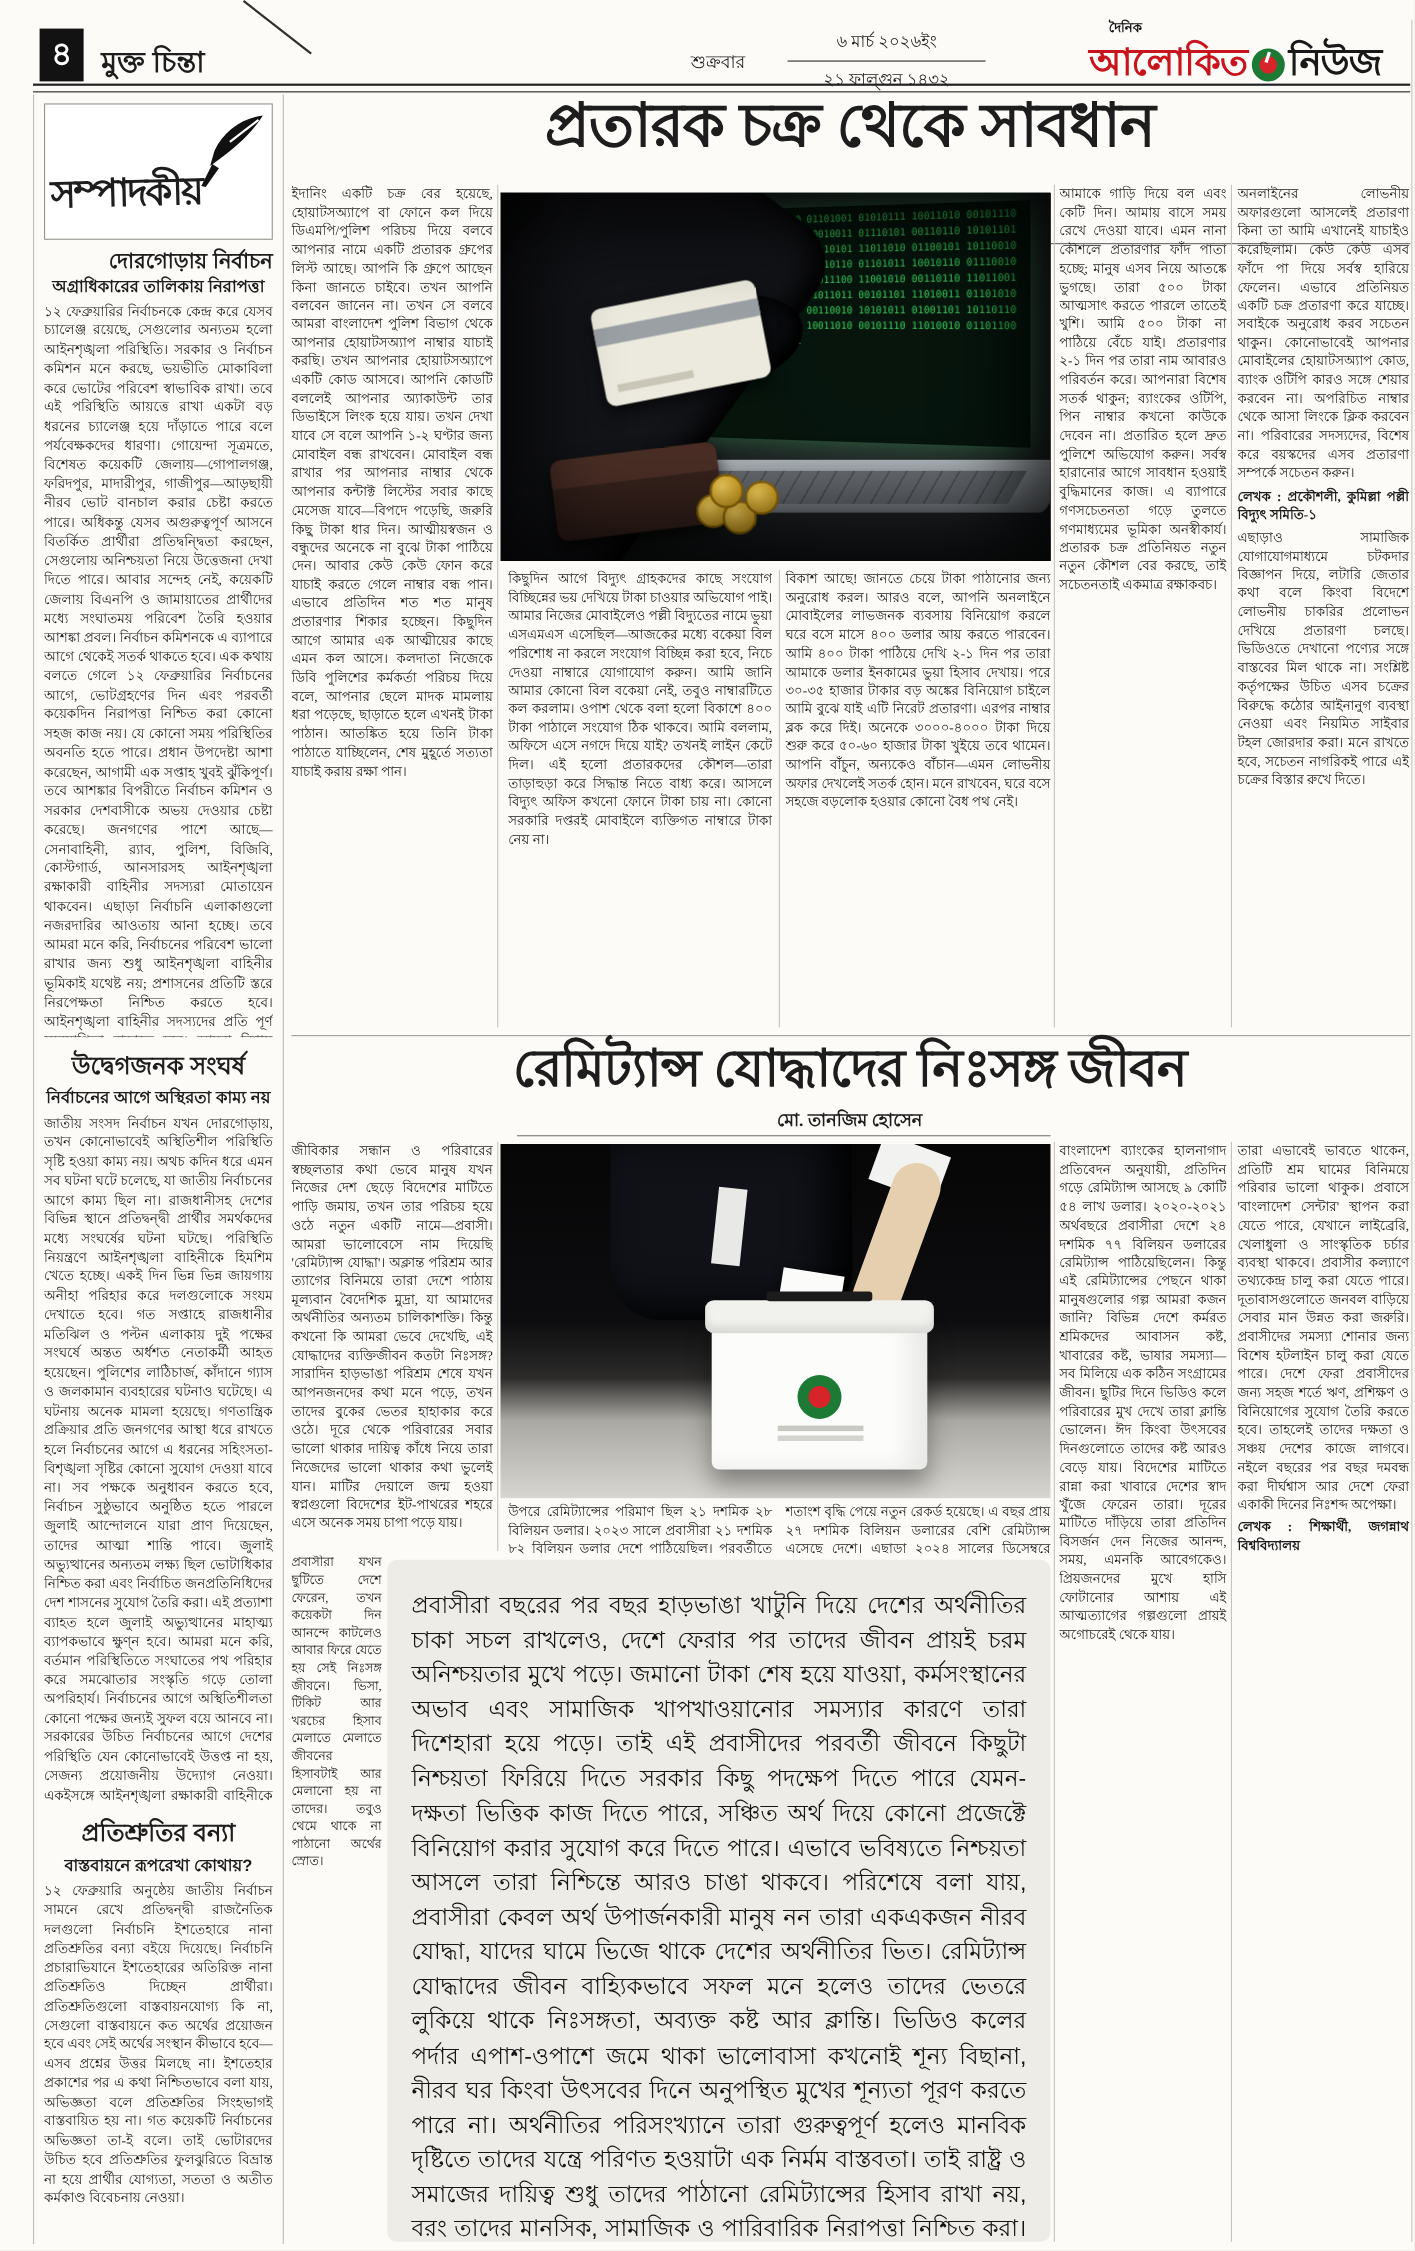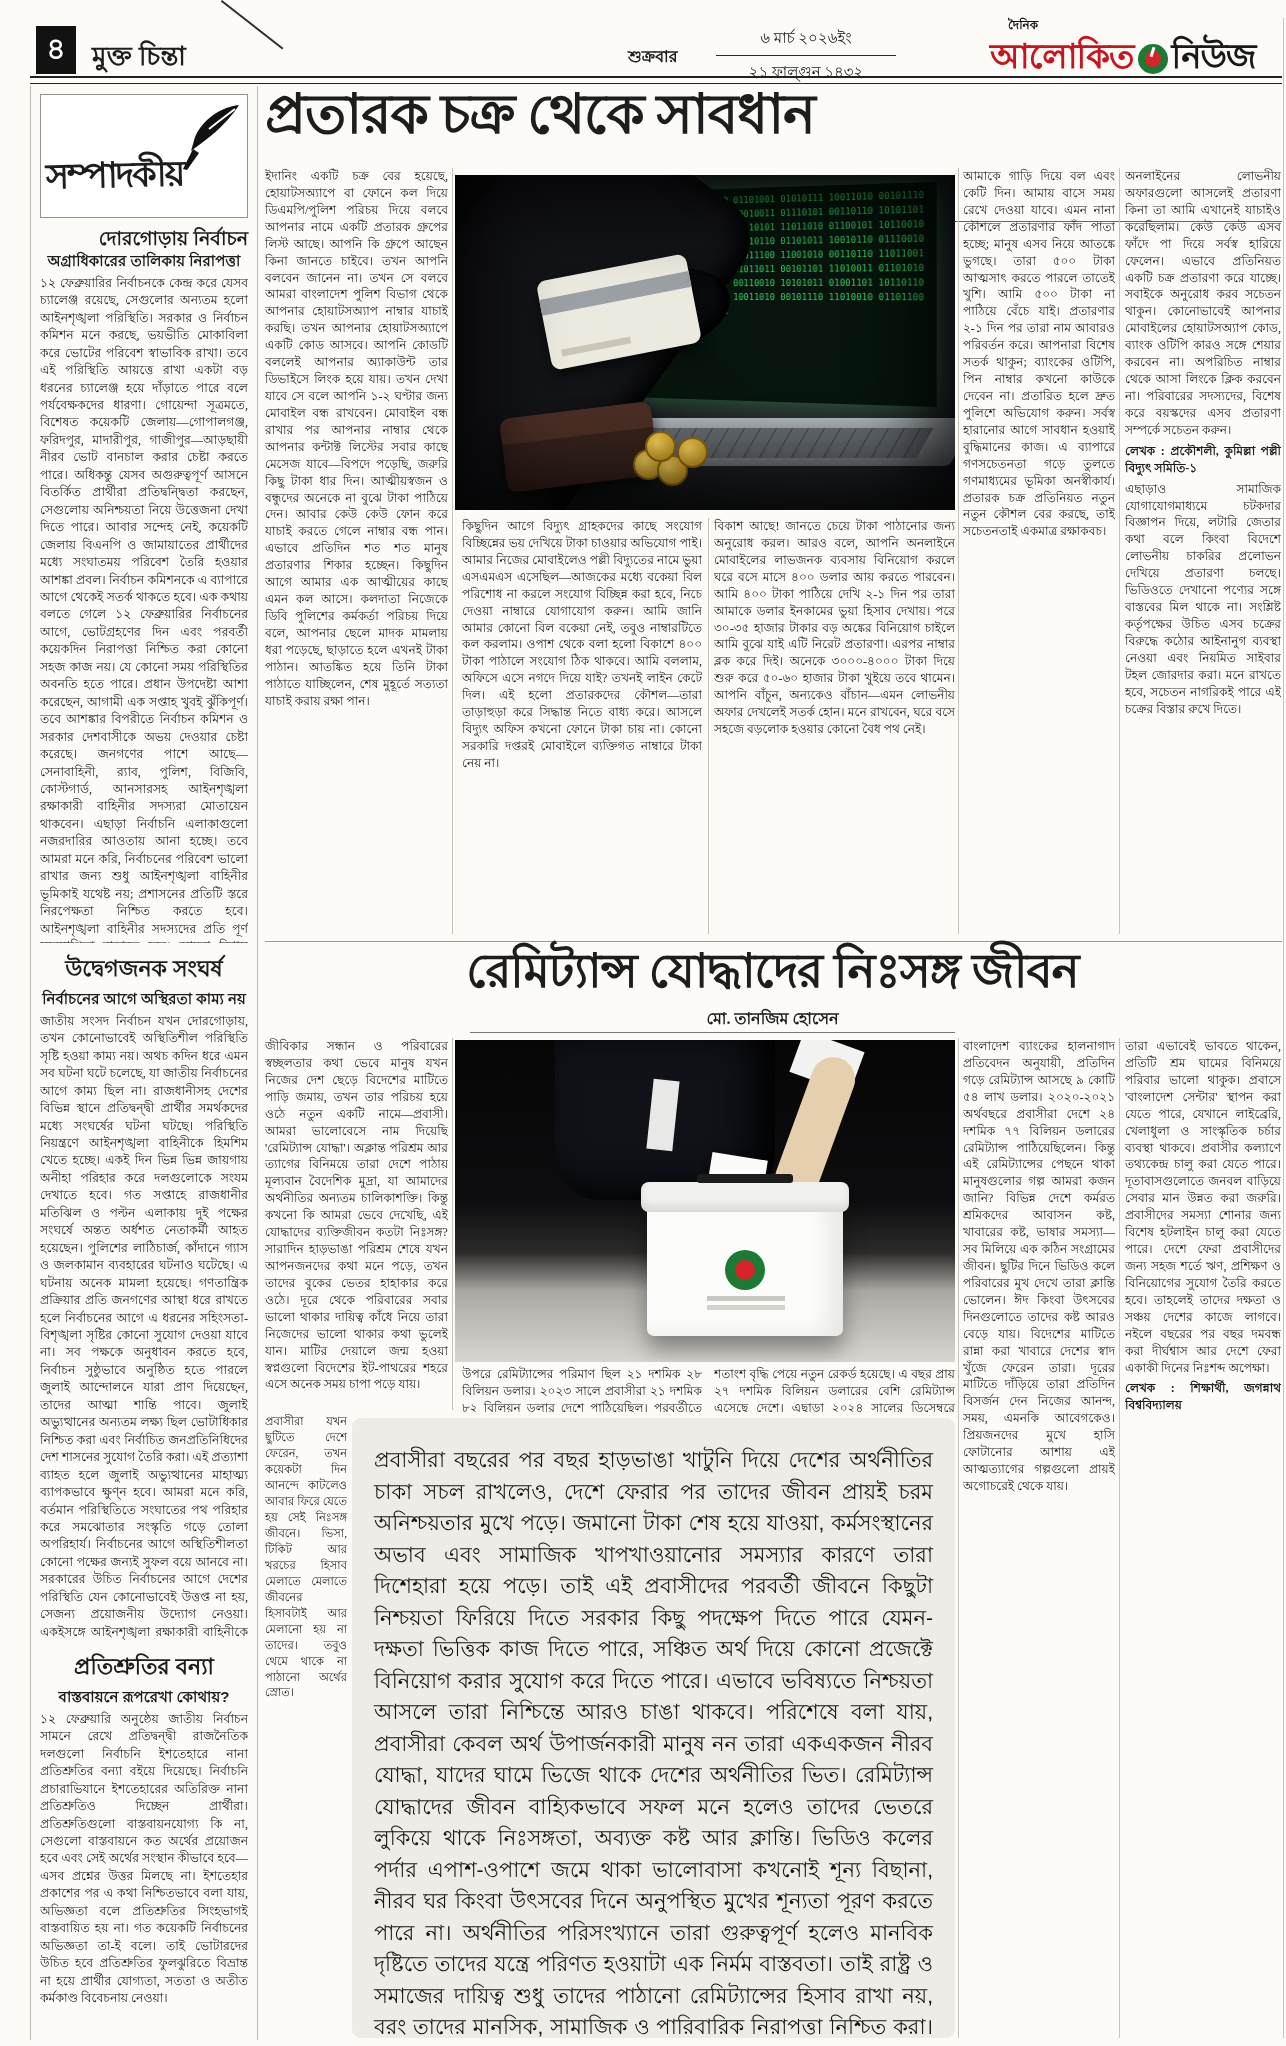--- a/index.html
+++ b/index.html
@@ -6,21 +6,21 @@
   .canvas{position:relative;width:1286px;height:2046px;background:#fcfbf8;margin:0 auto;
           font-family:"Liberation Serif",serif;color:#1d1d1d;overflow:hidden;}
   .abs{position:absolute;}
   .hairv{position:absolute;width:1px;background:#c6c3bb;}
   .hairh{position:absolute;height:1px;background:#8f8d86;}
 
   
   .pagebox{left:36px;top:26px;width:40px;height:48px;background:#121212;color:#fff;
            display:flex;align-items:center;justify-content:center;font-size:30px;font-weight:bold;}
   .section-title{left:92px;top:36px;font-size:26px;font-weight:bold;font-family:"Liberation Sans",sans-serif;}
-  .weekday{left:628px;top:44px;font-size:16px;font-weight:bold;}
+  .weekday{left:628px;top:44px;font-size:16px;font-weight:normal;}
   .datestack{left:716px;top:26px;width:180px;text-align:center;font-size:15px;}
   .datestack .d1{padding-bottom:4px;border-bottom:1px solid #2a2a2a;}
   .datestack .d2{padding-top:4px;}
   .brand{left:990px;top:18px;width:292px;height:52px;}
   .brand-small{position:absolute;left:18px;top:-2px;font-size:12px;font-weight:bold;color:#111;}
   .brand-row{position:absolute;left:0;top:12px;display:flex;align-items:center;gap:4px;font-family:"Liberation Sans",sans-serif;}
   .brand-red{font-size:34px;font-weight:900;color:#c8151d;letter-spacing:-1px;}
   .brand-dark{font-size:34px;font-weight:900;color:#191919;letter-spacing:-1px;}
   .emblem{width:30px;height:30px;border-radius:50%;background:#1c7a35;position:relative;flex:0 0 auto;}
   .emblem::before{content:"";position:absolute;left:7px;top:7px;width:16px;height:16px;border-radius:50%;background:#d6242a;}
@@ -38,22 +38,22 @@
   .quill{position:absolute;right:2px;top:4px;}
   .ed-h{font-size:19px;text-align:right;font-weight:bold;margin-top:10px;line-height:1.15;font-family:"Liberation Sans",sans-serif;}
   .ed-sh{font-size:15px;text-align:center;font-weight:bold;line-height:1.2;margin-top:2px;font-family:"Liberation Sans",sans-serif;}
   .ed-h-lg{font-size:22px;text-align:center;font-weight:bold;margin-top:8px;font-family:"Liberation Sans",sans-serif;}
   .ed-body{font-size:12.3px;line-height:1.42;text-align:justify;overflow:hidden;margin-top:5px;}
   .ed-b1{height:668px;}
   .ed-b2{height:628px;}
   .ed-b3{height:330px;}
 
   
-  .a1-headline{left:265px;top:86px;width:1015px;text-align:left;font-size:55px;font-weight:900;
-               line-height:1.05;font-family:Liberation Serif, serif;letter-spacing:-1px;}
+  .a1-headline{left:265px;top:86px;width:1015px;text-align:center;font-size:55px;font-weight:900;
+               line-height:1.05;font-family:Liberation Sans, sans-serif;letter-spacing:-1px;}
   .a1-byline{left:265px;top:190px;width:1015px;text-align:center;font-size:17px;font-weight:bold;}
   .a1-rule{left:500px;top:221px;width:782px;background:#666;}
   .ncol{font-size:12.1px;line-height:1.40;text-align:justify;overflow:hidden;}
   .a1-col1{left:265px;top:168px;width:183px;height:766px;}
   .a1-midL{left:462px;top:518px;width:240px;height:416px;}
   .a1-midR{left:714px;top:518px;width:241px;height:416px;}
   .a1-col4{left:963px;top:168px;width:152px;height:766px;}
   .a1-col5{left:1125px;top:168px;width:156px;height:766px;}
   .credit{font-weight:bold;margin-top:4px;}
 

